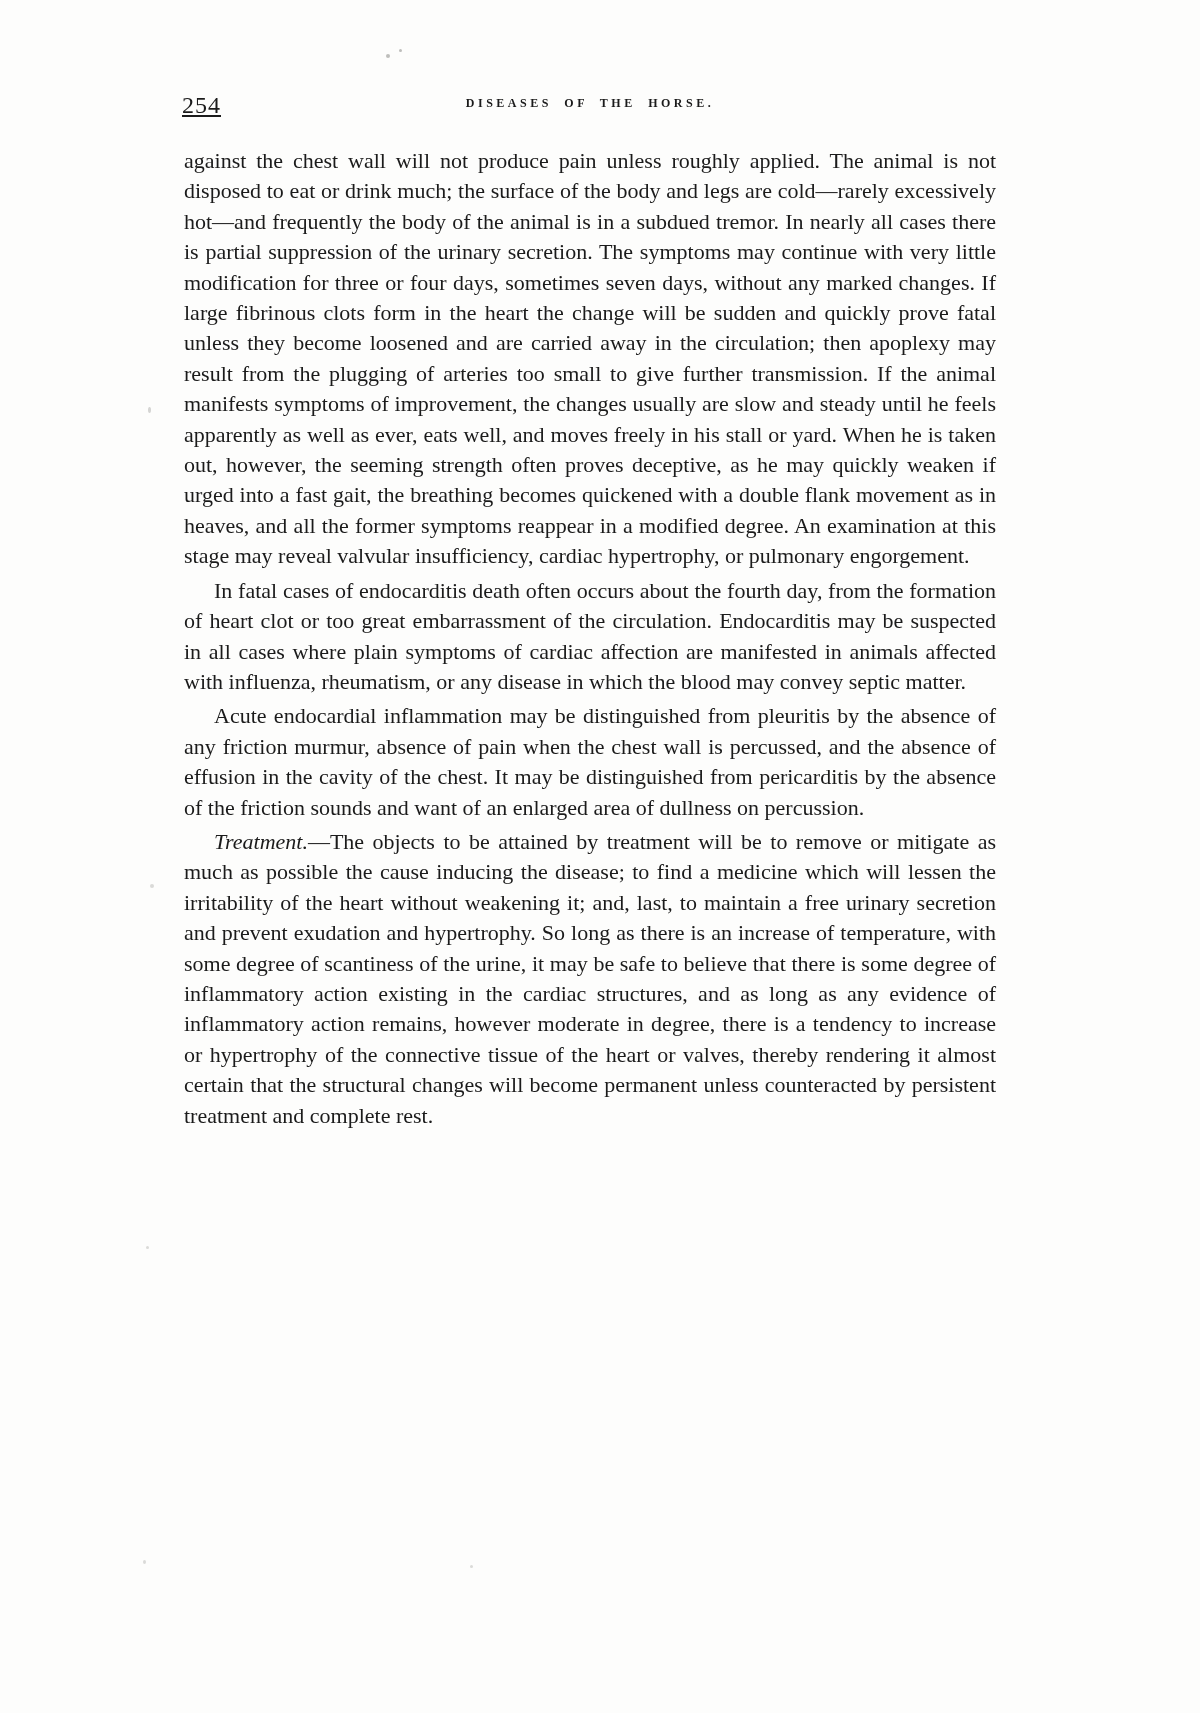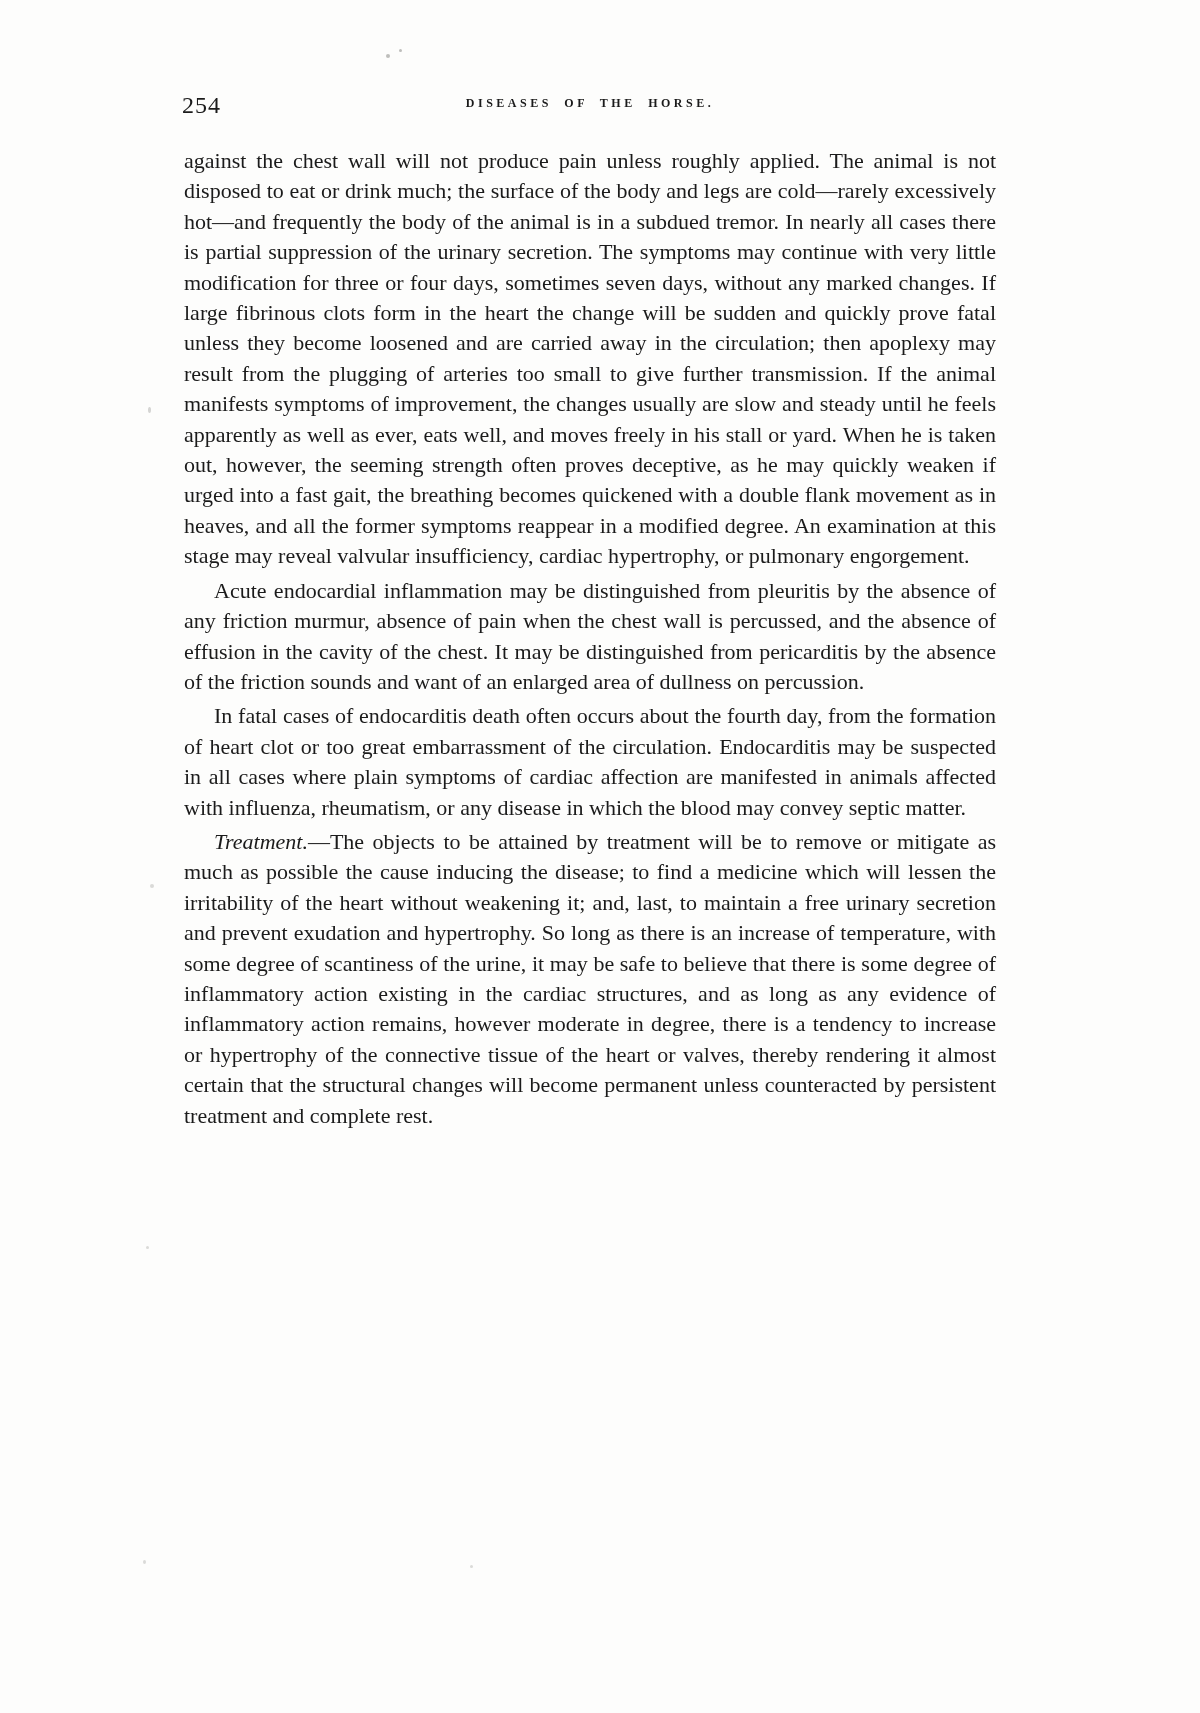--- a/index.html
+++ b/index.html
@@ -24,20 +24,21 @@
     width: 820px;
     height: 34px;
     margin-bottom: 20px;
   }
   .page-number {
     position: absolute;
     left: 2px;
     top: 0;
     font-size: 24px;
     letter-spacing: 1px;
+    text-decoration: underline;
   }
   .running-header {
     display: block;
     text-align: center;
     font-size: 12px;
     font-weight: 700;
     letter-spacing: 3.5px;
     padding-top: 4px;
     word-spacing: 6px;
   }
@@ -86,18 +87,18 @@
   <span class="scan-artifact artifact-7"></span>
   <span class="scan-artifact artifact-8"></span>
 
   <header class="page-header">
     <span class="page-number">254</span>
     <span class="running-header">DISEASES OF THE HORSE.</span>
   </header>
 
   <main class="text-block">
     <p class="para no-indent">against the chest wall will not produce pain unless roughly applied. The animal is not disposed to eat or drink much; the surface of the body and legs are cold—rarely excessively hot—and frequently the body of the animal is in a subdued tremor. In nearly all cases there is partial suppression of the urinary secretion. The symptoms may continue with very little modification for three or four days, sometimes seven days, without any marked changes. If large fibrinous clots form in the heart the change will be sudden and quickly prove fatal unless they become loosened and are carried away in the circulation; then apoplexy may result from the plugging of arteries too small to give further transmission. If the animal manifests symptoms of improvement, the changes usually are slow and steady until he feels apparently as well as ever, eats well, and moves freely in his stall or yard. When he is taken out, however, the seeming strength often proves deceptive, as he may quickly weaken if urged into a fast gait, the breathing becomes quickened with a double flank movement as in heaves, and all the former symptoms reappear in a modified degree. An examination at this stage may reveal valvular insufficiency, cardiac hypertrophy, or pulmonary engorgement.</p>
+    <p class="para">In fatal cases of endocarditis death often occurs about the fourth day, from the formation of heart clot or too great embarrassment of the circulation. Endocarditis may be suspected in all cases where plain symptoms of cardiac affection are manifested in animals affected with influenza, rheumatism, or any disease in which the blood may convey septic matter.</p>
     <p class="para">Acute endocardial inflammation may be distinguished from pleuritis by the absence of any friction murmur, absence of pain when the chest wall is percussed, and the absence of effusion in the cavity of the chest. It may be distinguished from pericarditis by the absence of the friction sounds and want of an enlarged area of dullness on percussion.</p>
-    <p class="para">In fatal cases of endocarditis death often occurs about the fourth day, from the formation of heart clot or too great embarrassment of the circulation. Endocarditis may be suspected in all cases where plain symptoms of cardiac affection are manifested in animals affected with influenza, rheumatism, or any disease in which the blood may convey septic matter.</p>
     <p class="para"><em>Treatment.</em><span>—The objects to be attained by treatment will be to remove or mitigate as much as possible the cause inducing the disease; to find a medicine which will lessen the irritability of the heart without weakening it; and, last, to maintain a free urinary secretion and prevent exudation and hypertrophy. So long as there is an increase of temperature, with some degree of scantiness of the urine, it may be safe to believe that there is some degree of inflammatory action existing in the cardiac structures, and as long as any evidence of inflammatory action remains, however moderate in degree, there is a tendency to increase or hypertrophy of the connective tissue of the heart or valves, thereby rendering it almost certain that the structural changes will become permanent unless counteracted by persistent treatment and complete rest.</span></p>
   </main>
 
 </div>
 
 </body></html>

